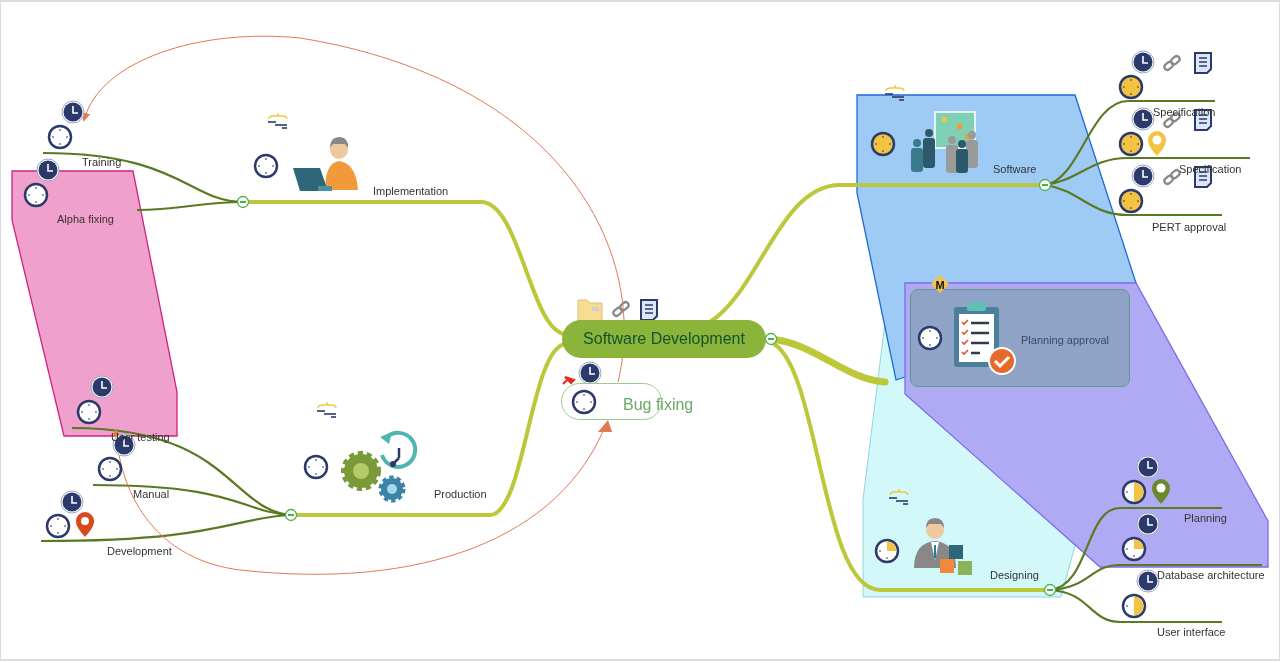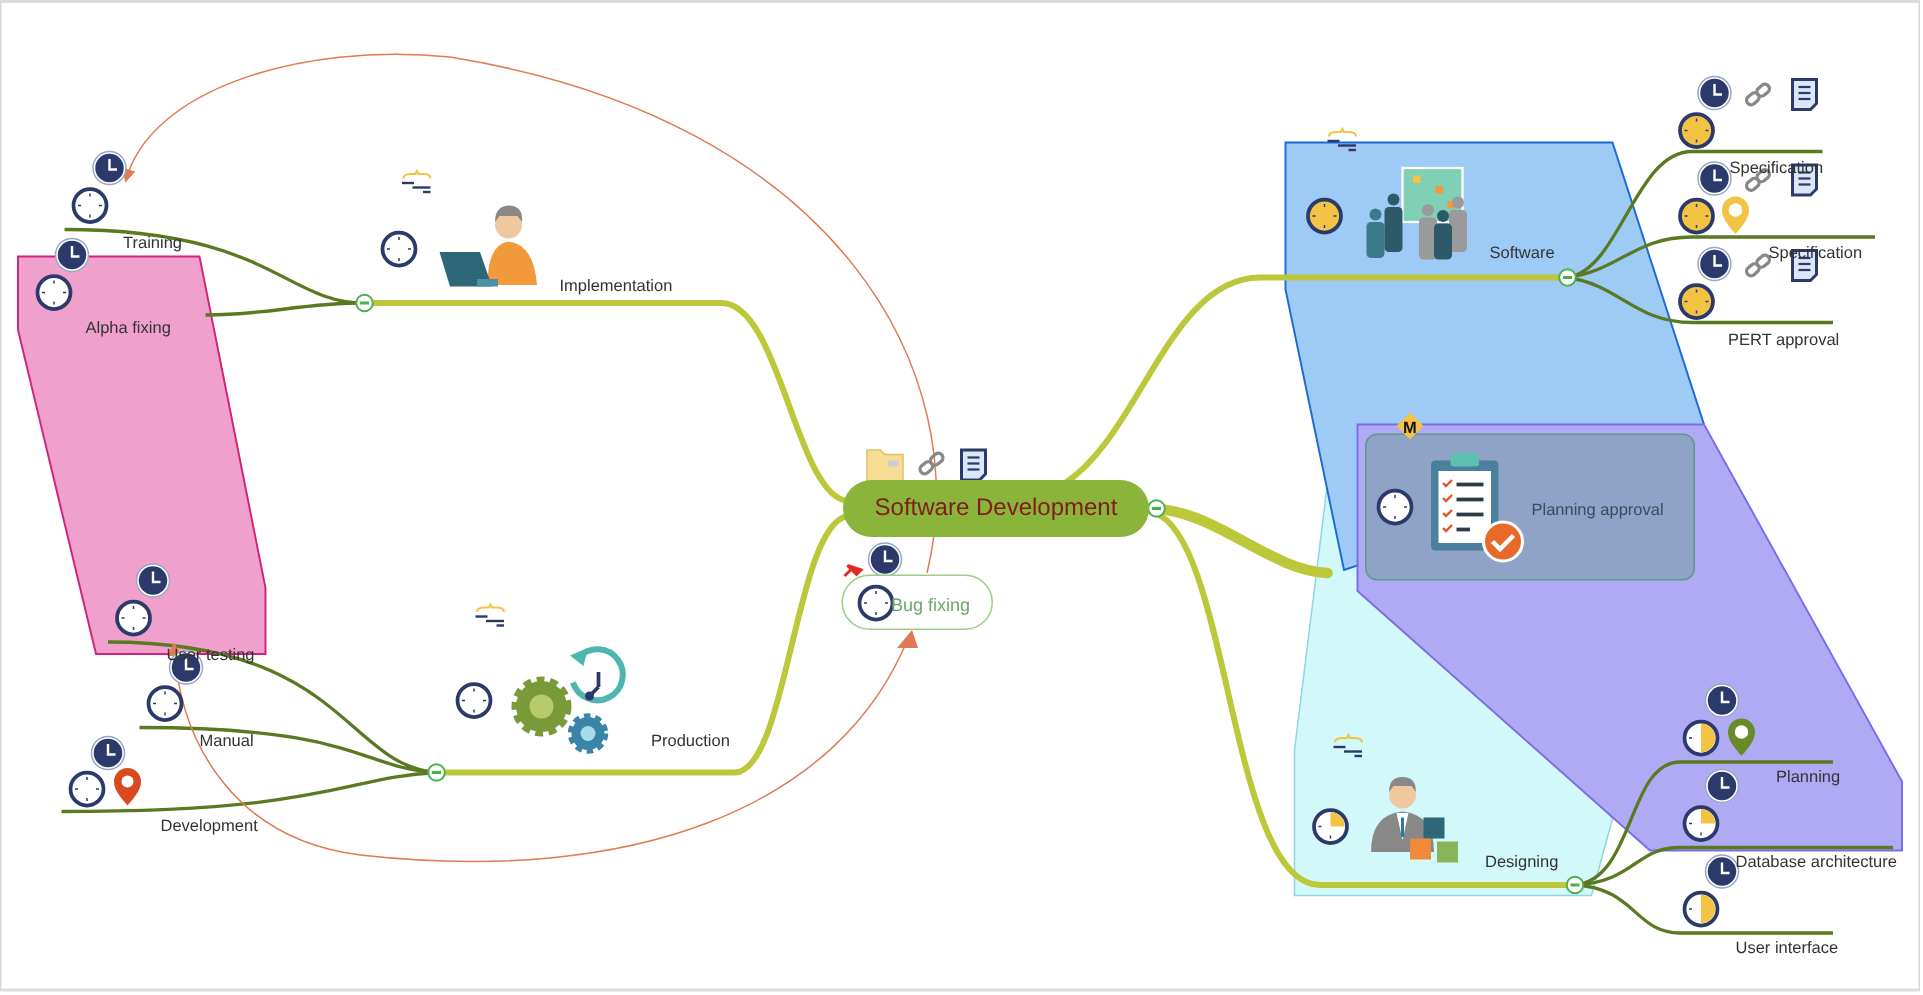--- a/index.html
+++ b/index.html
@@ -1,22 +1,22 @@
 <!DOCTYPE html>
 <html><head>
 <meta charset="utf-8">
 <style>
   html,body{margin:0;padding:0;background:#fff;}
   body{width:1282px;height:663px;position:relative;overflow:hidden;font-family:"Liberation Sans",sans-serif;}
   #frame{position:absolute;left:0;top:0;width:1280px;height:661px;border:1px solid #d8d8d8;border-top:2px solid #dcdcdc;border-bottom:2px solid #dcdcdc;box-sizing:border-box;}
   svg#map{position:absolute;left:0;top:0;}
   .lbl{position:absolute;font-size:11px;color:#333;white-space:nowrap;margin-top:24px;}
-  .central{position:absolute;left:562px;top:320px;width:204px;height:38px;border-radius:19px;background:#8ab43a;color:#7f1d1d;font-size:16px;display:flex;align-items:center;justify-content:center;}
+  .central{position:absolute;left:562px;top:320px;width:204px;height:38px;border-radius:19px;background:#8ab43a;color:#14532d;font-size:16px;display:flex;align-items:center;justify-content:center;}
   .bug{position:absolute;left:561px;top:383px;width:101px;height:37px;border-radius:19px;border:1px solid #9ccc8a;background:#fff;box-sizing:border-box;}
-  .bug-label{position:absolute;left:594px;top:396px;font-size:12px;color:#6aa86a;}
+  .bug-label{position:absolute;left:623px;top:396px;font-size:16px;color:#6aa86a;}
   .pa-box{position:absolute;left:910px;top:289px;width:220px;height:98px;border-radius:8px;background:#8fa3c7;border:1px solid #5e9a8a;box-sizing:border-box;}
   .pa-label{position:absolute;left:1021px;top:334px;font-size:11px;color:#3c4a60;}
 </style>
 </head>
 <body>
 
 <div id="frame"></div>
 
 <svg id="map" width="1282" height="663" viewBox="0 0 1282 663">
   <defs>

